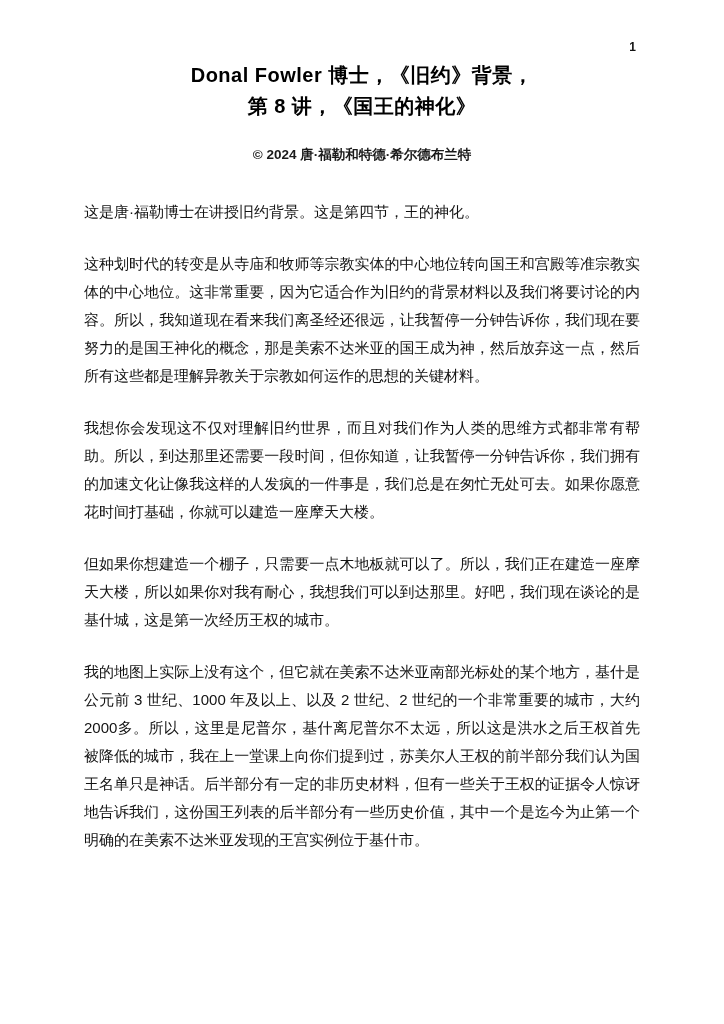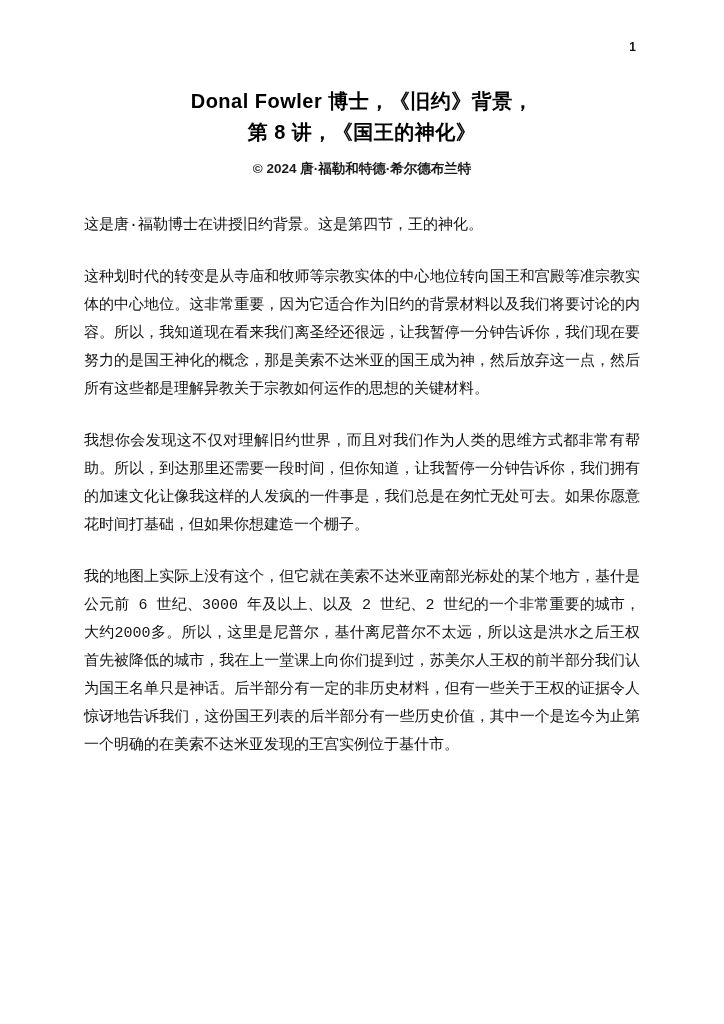--- a/index.html
+++ b/index.html
@@ -19,40 +19,39 @@
   }
   .page-number {
     position: absolute;
     top: 40px;
     right: 88px;
     font-size: 12px;
     font-weight: bold;
     color: #121212;
   }
   .title-block {
-    margin-top: 48px;
+    margin-top: 22px;
     text-align: center;
   }
   .title-line {
     font-size: 20px;
     font-weight: bold;
     line-height: 1.55;
     letter-spacing: 0.5px;
     color: #000000;
   }
   .copyright-line {
-    margin-top: 12px;
+    margin-top: 24px;
     text-align: center;
     font-size: 13.5px;
     font-weight: bold;
     color: #1a1a1a;
   }
   .body-text {
     margin-top: 34px;
-    font-family: Liberation Mono, monospace;
   }
   .body-text p {
     font-size: 15px;
     line-height: 28px;
     text-align: justify;
     text-justify: inter-ideograph;
     margin-bottom: 24px;
     color: #121212;
     word-break: break-all;
   }
@@ -67,17 +66,18 @@
   <div class="title-block">
     <div class="title-line">Donal Fowler 博士，《旧约》背景，</div>
     <div class="title-line">第 8 讲，《国王的神化》</div>
   </div>
 
   <div class="copyright-line">© 2024 唐·福勒和特德·希尔德布兰特</div>
 
   <div class="body-text">
     <p>这是唐·福勒博士在讲授旧约背景。这是第四节，王的神化。</p>
     <p>这种划时代的转变是从寺庙和牧师等宗教实体的中心地位转向国王和宫殿等准宗教实体的中心地位。这非常重要，因为它适合作为旧约的背景材料以及我们将要讨论的内容。所以，我知道现在看来我们离圣经还很远，让我暂停一分钟告诉你，我们现在要努力的是国王神化的概念，那是美索不达米亚的国王成为神，然后放弃这一点，然后所有这些都是理解异教关于宗教如何运作的思想的关键材料。</p>
-    <p>我想你会发现这不仅对理解旧约世界，而且对我们作为人类的思维方式都非常有帮助。所以，到达那里还需要一段时间，但你知道，让我暂停一分钟告诉你，我们拥有的加速文化让像我这样的人发疯的一件事是，我们总是在匆忙无处可去。如果你愿意花时间打基础，但如果你想建造一个棚子。</p>
-    <p>我的地图上实际上没有这个，但它就在美索不达米亚南部光标处的某个地方，基什是公元前 6 世纪、3000 年及以上、以及 2 世纪、2 世纪的一个非常重要的城市，大约2000多。所以，这里是尼普尔，基什离尼普尔不太远，所以这是洪水之后王权首先被降低的城市，我在上一堂课上向你们提到过，苏美尔人王权的前半部分我们认为国王名单只是神话。后半部分有一定的非历史材料，但有一些关于王权的证据令人惊讶地告诉我们，这份国王列表的后半部分有一些历史价值，其中一个是迄今为止第一个明确的在美索不达米亚发现的王宫实例位于基什市。</p>
+    <p>我想你会发现这不仅对理解旧约世界，而且对我们作为人类的思维方式都非常有帮助。所以，到达那里还需要一段时间，但你知道，让我暂停一分钟告诉你，我们拥有的加速文化让像我这样的人发疯的一件事是，我们总是在匆忙无处可去。如果你愿意花时间打基础，你就可以建造一座摩天大楼。</p>
+    <p>但如果你想建造一个棚子，只需要一点木地板就可以了。所以，我们正在建造一座摩天大楼，所以如果你对我有耐心，我想我们可以到达那里。好吧，我们现在谈论的是基什城，这是第一次经历王权的城市。</p>
+    <p>我的地图上实际上没有这个，但它就在美索不达米亚南部光标处的某个地方，基什是公元前 3 世纪、1000 年及以上、以及 2 世纪、2 世纪的一个非常重要的城市，大约2000多。所以，这里是尼普尔，基什离尼普尔不太远，所以这是洪水之后王权首先被降低的城市，我在上一堂课上向你们提到过，苏美尔人王权的前半部分我们认为国王名单只是神话。后半部分有一定的非历史材料，但有一些关于王权的证据令人惊讶地告诉我们，这份国王列表的后半部分有一些历史价值，其中一个是迄今为止第一个明确的在美索不达米亚发现的王宫实例位于基什市。</p>
   </div>
 
 </div>
 
 </body></html>

